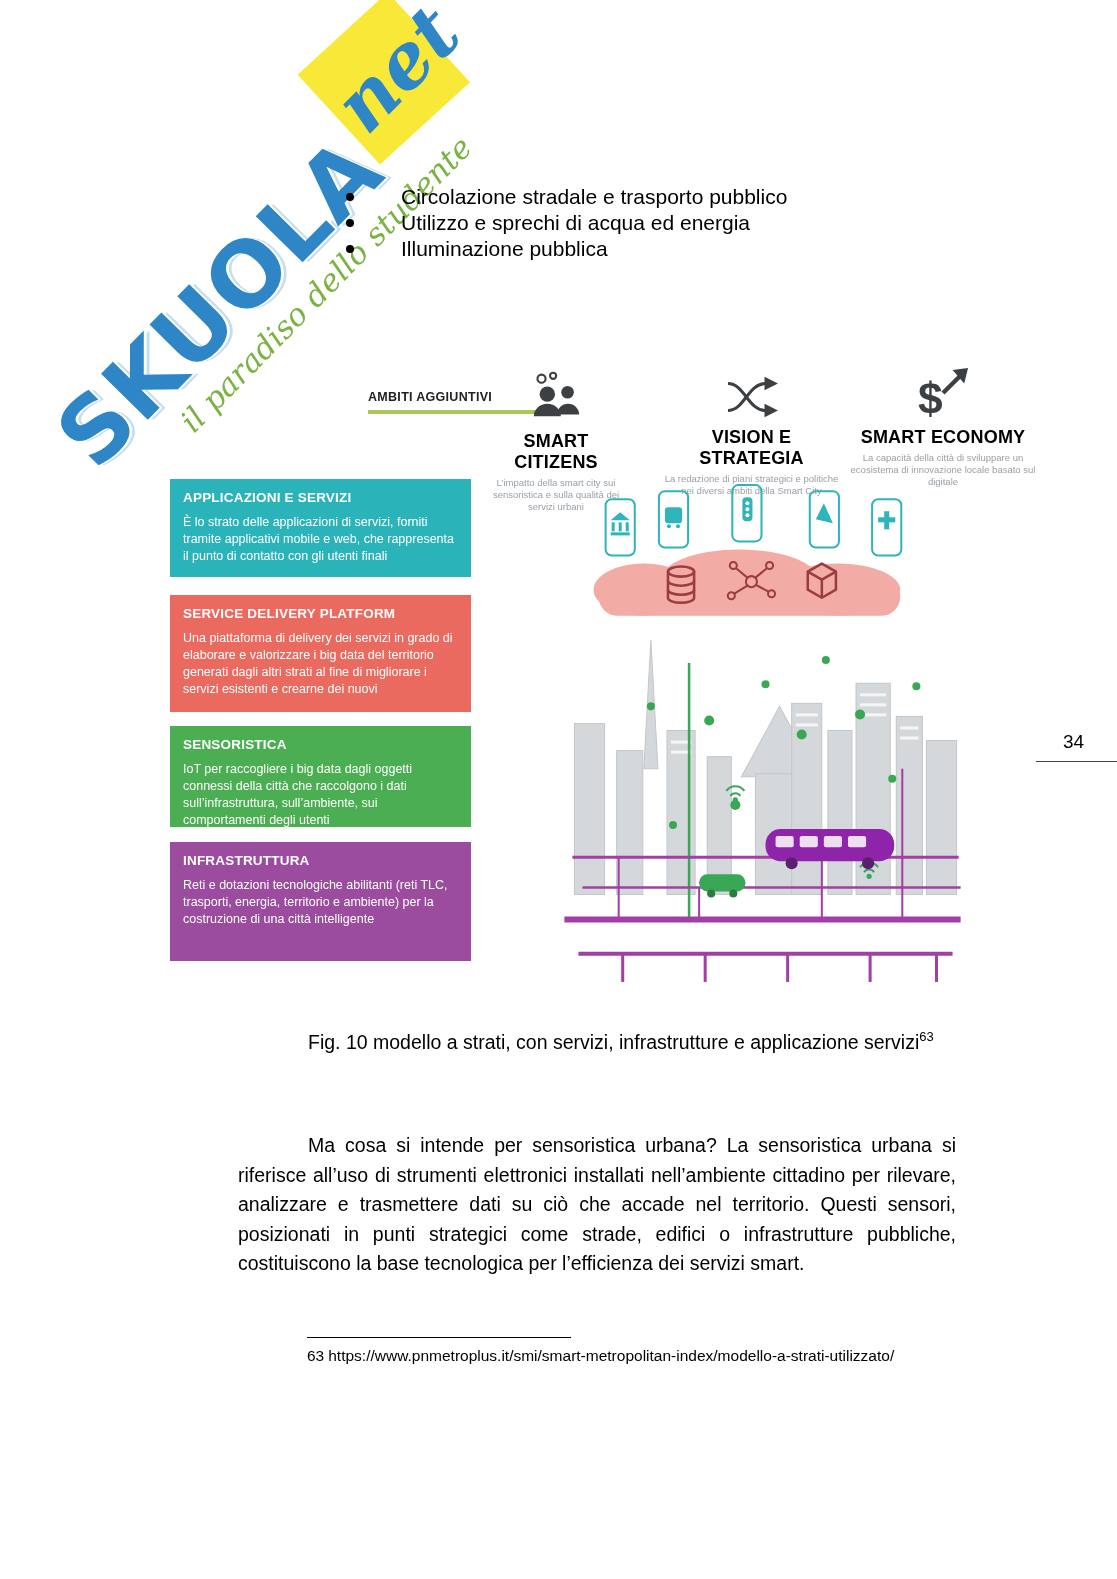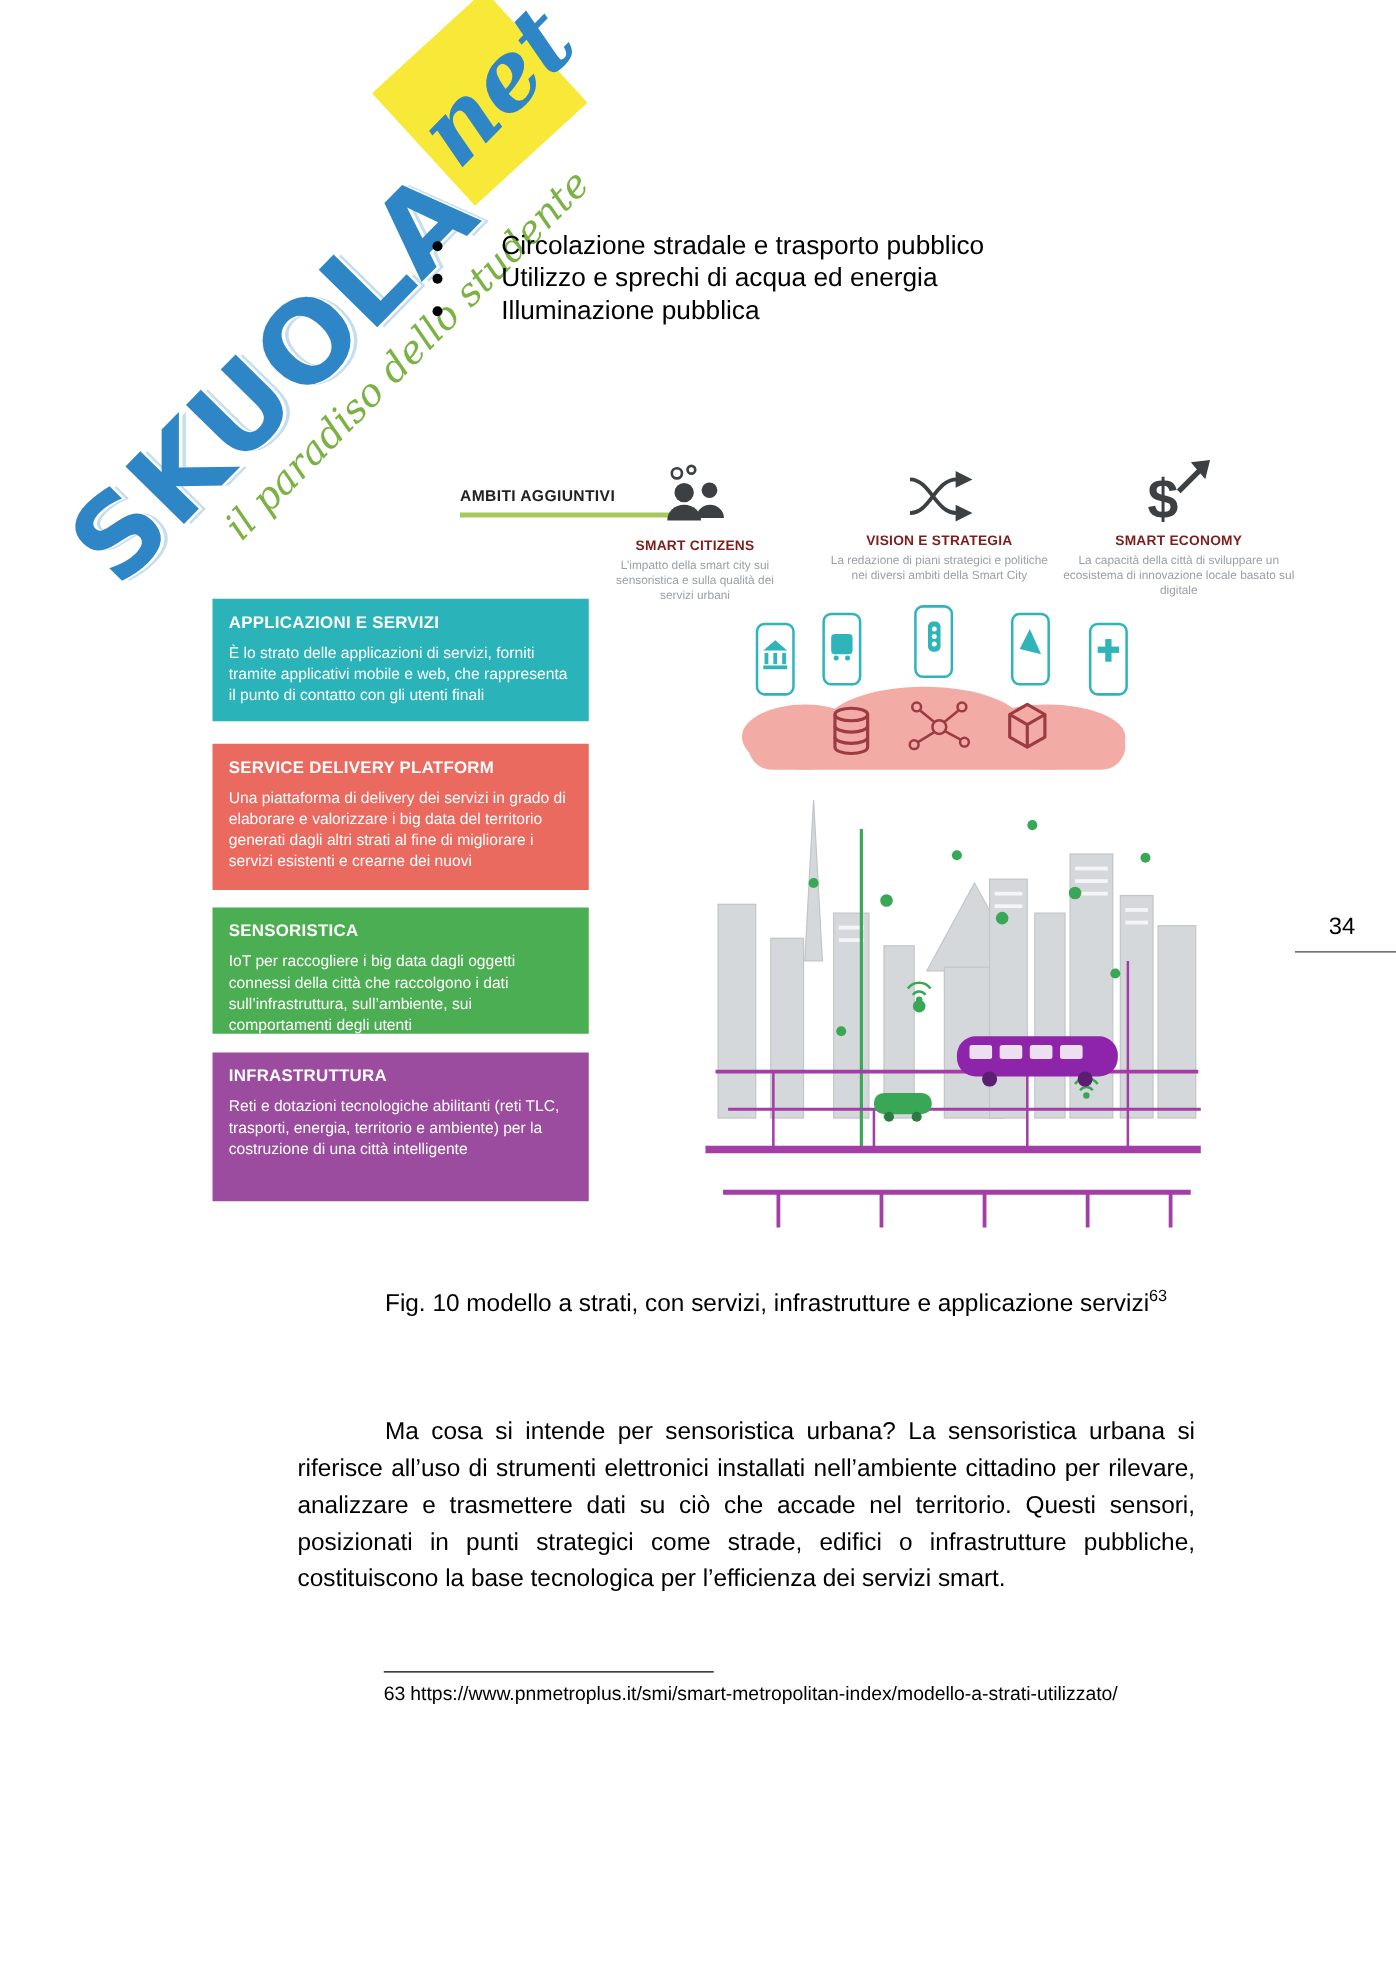--- a/index.html
+++ b/index.html
@@ -43,21 +43,21 @@
   .bullets { position:absolute; left:346px; top:184px; list-style:none; }
   .bullets li { display:flex; align-items:flex-start; font-size:21px; line-height:26px;text-align:right; }
   .bullets .dot { width:8px; height:8px; border-radius:50%; background:#000; margin:9px 47px 0 0; flex:none; }
 
   
   .ambiti-label { position:absolute; left:368px; top:390px; font-size:12.5px; font-weight:bold; letter-spacing:.3px; color:#222; }
   .ambiti-line  { position:absolute; left:368px; top:410px; width:180px; height:3.5px; background:#a9c85c; }
 
   .top-col { position:absolute; text-align:center; }
   .top-col .icon-box { display:flex; justify-content:center; align-items:flex-end; height:60px; margin-bottom:5px; }
-  .col-title { font-size:11px; font-weight:bold; color:#7f1d1d; letter-spacing:.2px; margin-bottom:4px; }
+  .col-title { font-size:18px; font-weight:bold; color:#000000; letter-spacing:.2px; margin-bottom:4px; }
   .col-desc  { font-size:9.5px; line-height:12px; color:#9aa0a6; }
   #col-citizens { left:486px; top:366px; width:140px; }
   #col-vision   { left:664px; top:362px; width:175px; }
   #col-economy  { left:848px; top:362px; width:190px; }
 
   
   .layer { position:absolute; left:170px; width:301px; color:#fff; padding:11px 13px; }
   .layer-title { font-size:13.5px; font-weight:bold; letter-spacing:.2px; margin-bottom:9px; }
   .layer-desc  { font-size:12.5px; line-height:17px; }
   #layer-0 { top:479px; height:98px; }

